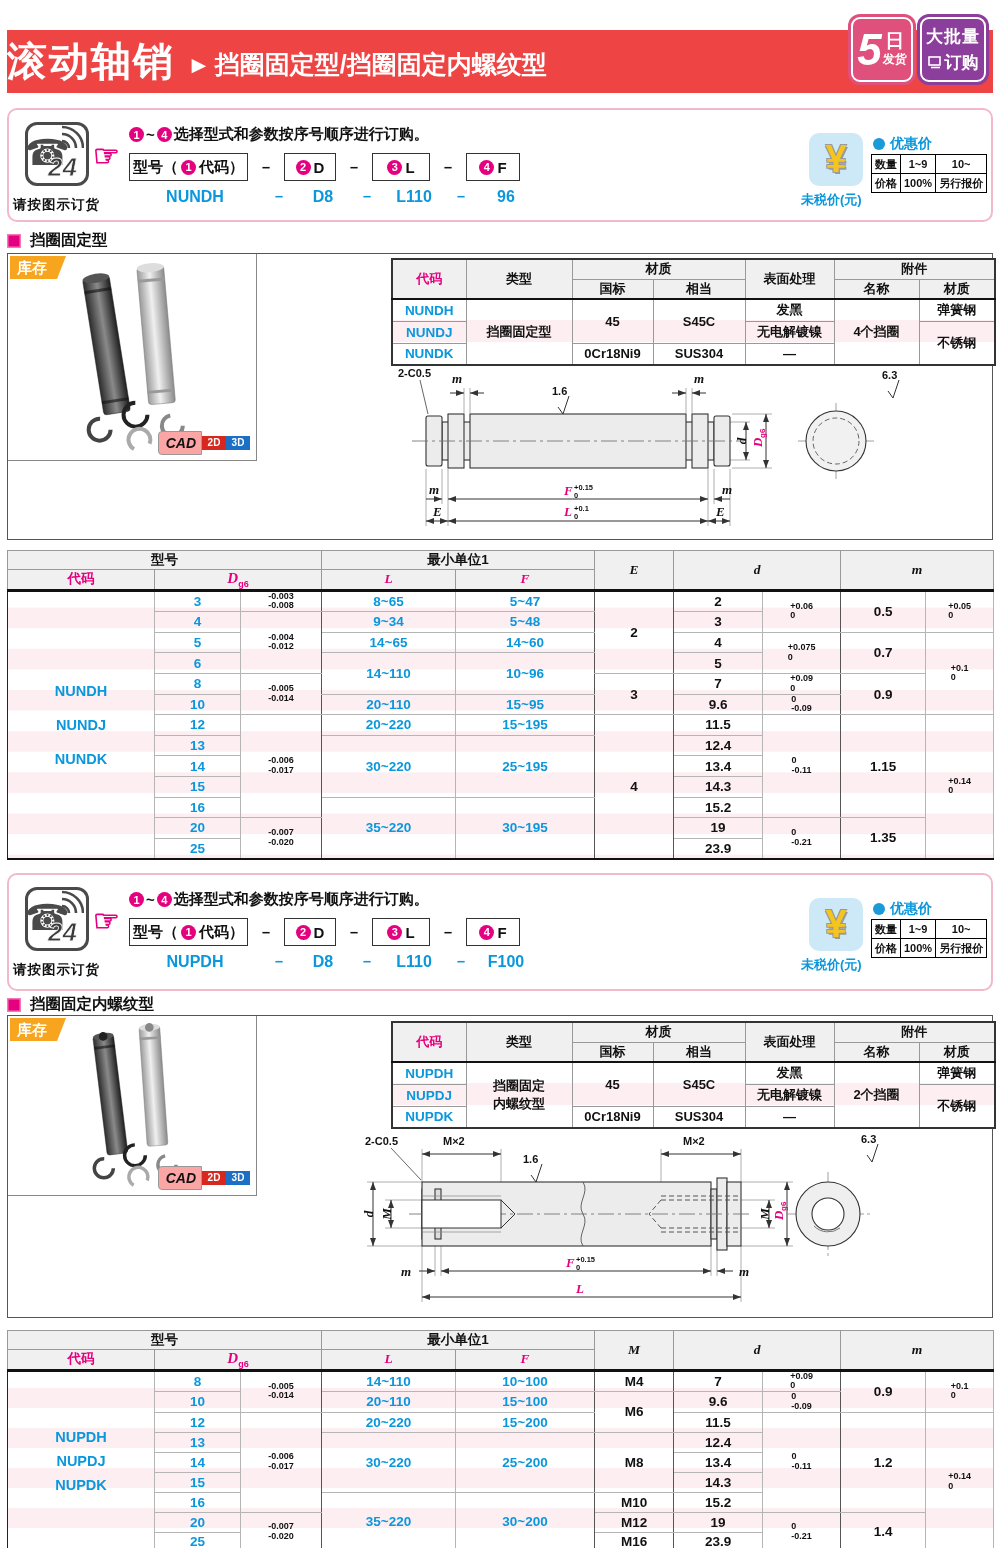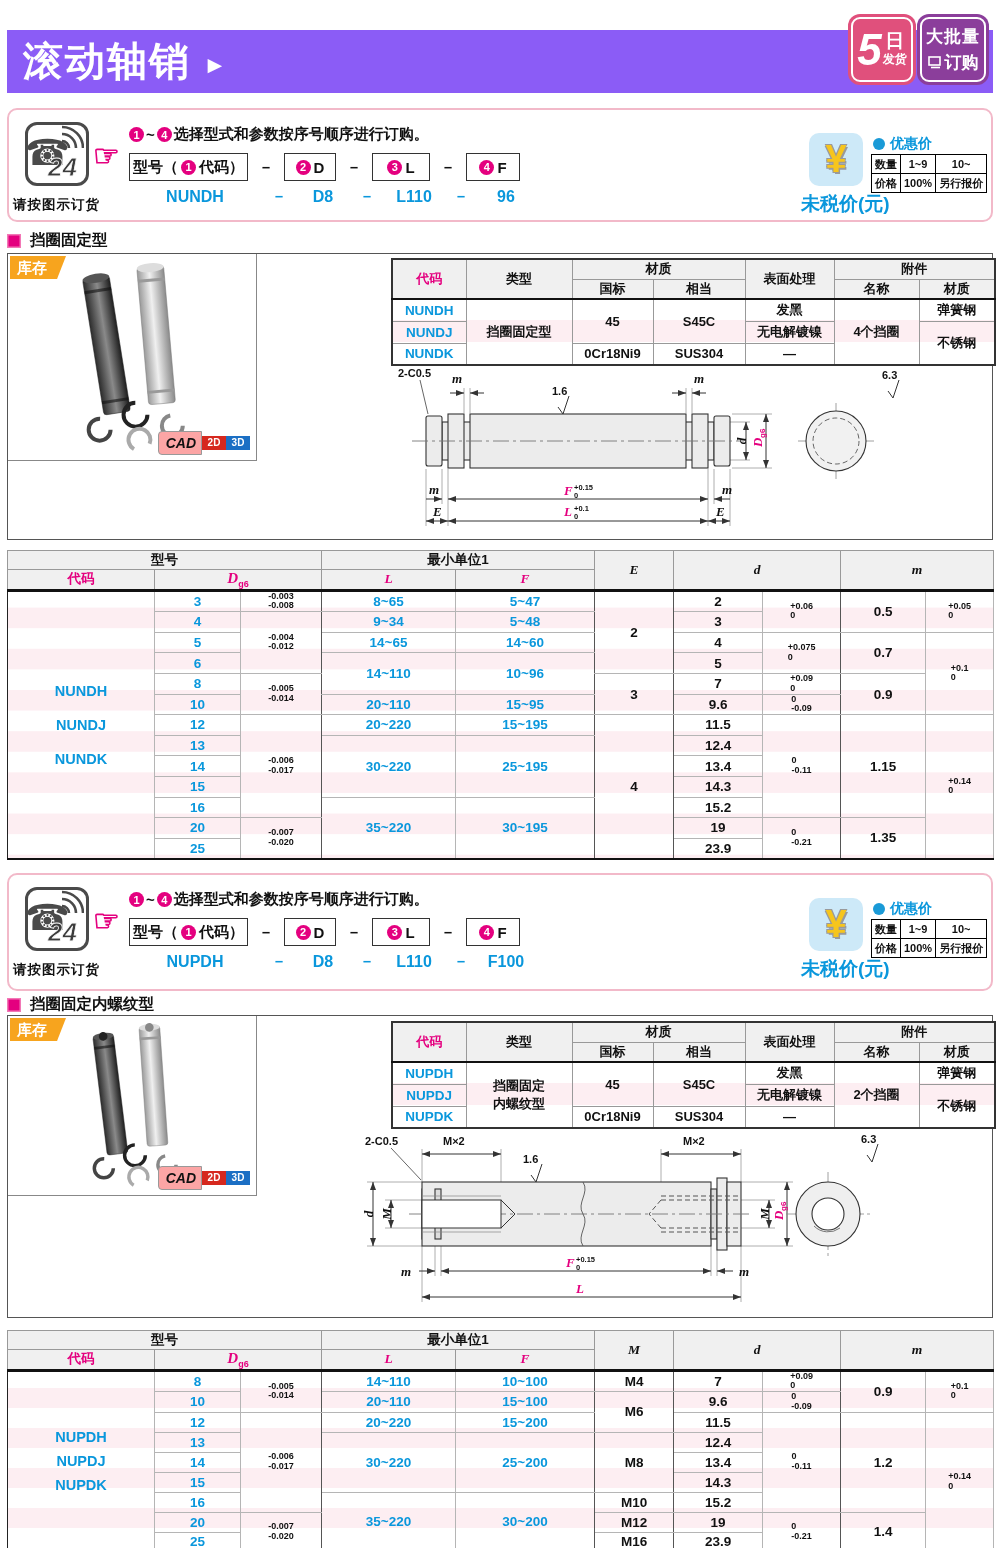--- a/index.html
+++ b/index.html
@@ -1,18 +1,18 @@
 <!DOCTYPE html>
 <html><head>
 <meta charset="utf-8">
 <style>
 *{margin:0;padding:0;box-sizing:border-box}
 body{width:1000px;height:1548px;position:relative;background:#fff;font-family:"Liberation Sans",sans-serif;color:#111;overflow:hidden}
 
-#banner{position:absolute;left:7px;top:30px;width:986px;height:63px;background:#8b5cf6;display:flex;align-items:center;padding-left:16px;color:#fff}
+#banner{position:absolute;left:7px;top:30px;width:986px;height:63px;background:#ef4444;display:flex;align-items:center;color:#fff}
 #banner .t1{font-size:40px;font-weight:bold;letter-spacing:2px}
 #banner .arrow{font-size:24px;margin:6px 4px 0 12px}
 #banner .t2{font-size:25px;font-weight:bold;margin-top:6px}
 .badge{position:absolute;border-radius:9px;color:#fff;border:2px solid #fff;display:flex;align-items:center;justify-content:center}
 #badge-fast{left:851px;top:17px;width:62px;height:65px;background:#e0507c;box-shadow:0 0 0 3px #e0507c}
 #badge-fast .big{font-size:44px;font-weight:bold;line-height:1;font-style:italic}
 #badge-fast .col{display:flex;flex-direction:column;align-items:center;margin-left:1px}
 #badge-fast .unit{font-size:19px;font-weight:bold;line-height:1.1}
 #badge-fast .small{font-size:12px;font-weight:bold}
 #badge-bulk{left:920px;top:17px;width:66px;height:65px;background:#8b3e9b;box-shadow:0 0 0 3px #8b3e9b;flex-direction:column;gap:3px}
@@ -27,21 +27,21 @@
 .hand{position:absolute;left:84px;top:28px;color:#e4007f;font-size:30px;font-weight:bold}
 .instr{position:absolute;left:120px;top:15px;display:flex;align-items:center;gap:2px;font-size:15px;font-weight:bold}
 .ncirc{display:inline-flex;width:15px;height:15px;border-radius:50%;background:#e4007f;color:#fff;font-size:11px;font-weight:bold;align-items:center;justify-content:center;flex:none}
 .fmt{position:absolute;left:120px;top:43px;display:flex;align-items:center;gap:10px;font-weight:bold}
 .fbox{border:1.5px solid #333;height:28px;display:flex;align-items:center;justify-content:center;gap:3px;font-size:15px;background:#fff}
 .fb1{width:119px}.fb2{width:52px}.fb3{width:58px}.fb4{width:54px}
 .fdash{font-size:15px;width:16px;text-align:center}
 .exrow{position:absolute;left:120px;top:77px;display:flex;align-items:center;gap:10px;color:#0a97dc;font-weight:bold;font-size:16px}
 .e1{width:132px;text-align:center}.e2{width:52px;text-align:center}.e3{width:58px;text-align:center}.e4{width:54px;text-align:center}
 .yenbox{position:absolute;left:800px;top:23px;width:54px;height:53px;background:#cde9f8;border-radius:10px;display:flex;align-items:center;justify-content:center;font-size:38px;font-weight:bold;color:#f6c51d;text-shadow:1.5px 1.5px 0 #9a9a9a,-1px -1px 0 #9a9a9a,1px -1px 0 #9a9a9a,-1px 1px 0 #9a9a9a}
-.untaxed{position:absolute;left:792px;top:81px;color:#0a97dc;font-weight:bold;font-size:19px}
+.untaxed{position:absolute;left:792px;top:81px;color:#0a97dc;font-weight:bold;font-size:13px}
 .ptitle{position:absolute;left:864px;top:25px;color:#0a97dc;font-weight:bold;font-size:14px;display:flex;gap:5px;align-items:center}
 .pdot{width:12px;height:12px;border-radius:50%;background:#1a9ad7}
 .ptable{position:absolute;left:862px;top:44px;border-collapse:collapse}
 .ptable td{border:1.5px solid #000;font-size:11px;font-weight:bold;text-align:center;height:19px;padding:0 3px;white-space:nowrap}
 
 .seclabel{position:absolute;left:7px;display:flex;align-items:center;gap:9px;font-size:15.5px;font-weight:bold}
 #seclabel1{top:230px}#seclabel2{top:994px}
 .sq{width:14px;height:14px;background:#e4007f;box-shadow:inset 0 0 0 1.5px #f278b6;flex:none}
 
 .bigbox{position:absolute;left:7px;width:986px;border:1.5px solid #555;background:#fff}
@@ -96,20 +96,21 @@
 .dwg{position:absolute}
 #dwg1{left:388px;top:109px}
 #dwg2{left:353px;top:113px}
 </style>
 </head>
 <body>
 
 <div id="banner">
   <span class="t1">滚动轴销</span>
   <span class="arrow">►</span>
+  <span class="t2">挡圈固定型/挡圈固定内螺纹型</span>
 </div>
 <div class="badge" id="badge-fast">
   <span class="big">5</span>
   <span class="col">
     <span class="unit">日</span>
     <span class="small">发货</span>
   </span>
 </div>
 <div class="badge" id="badge-bulk">
   <span class="l1">大批量</span>

